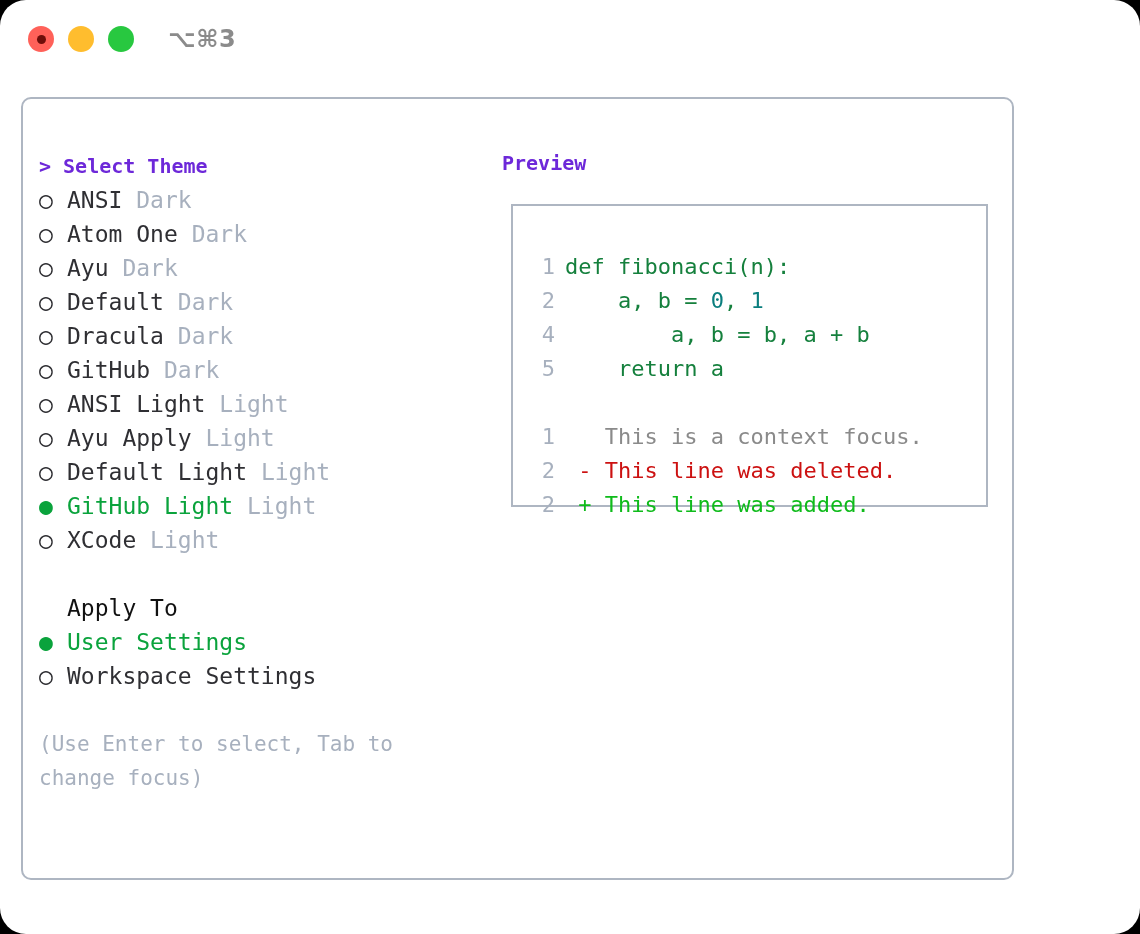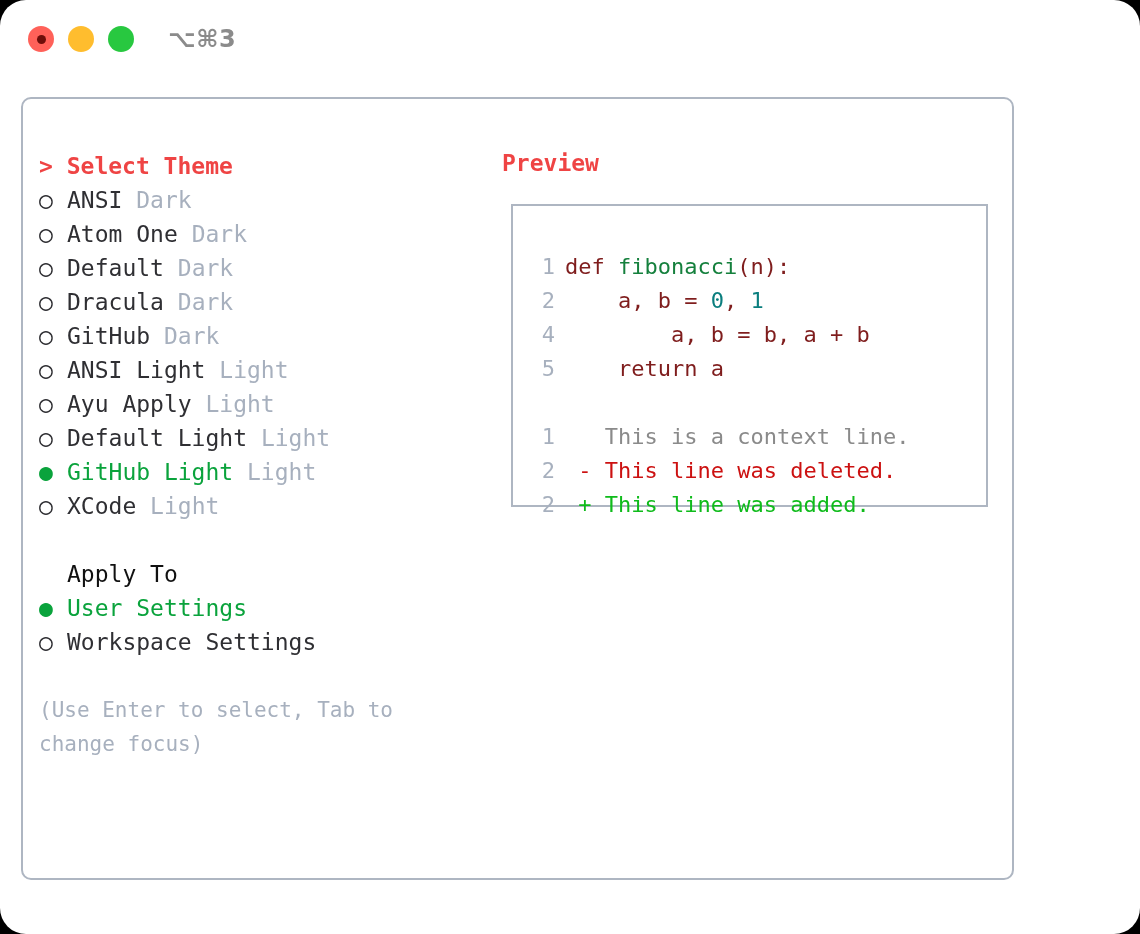--- a/index.html
+++ b/index.html
@@ -96,24 +96,24 @@
 
   
   .left-col {
     position: absolute;
     left: 16px;
     top: 50px;
     width: 450px;
   }
 
   .section-title {
-    font-size: 23px;
+    font-size: 20px;
     line-height: 34px;
     font-weight: 700;
-    color: #ef4444;
+    color: #6d28d9;
     white-space: pre;
   }
 
   .opt {
     font-size: 23px;
     line-height: 34px;
     color: #2f2f33;
     white-space: pre;
     display: block;
   }
@@ -175,21 +175,21 @@
   }
   .cline { white-space: pre; display: block; }
   .lno {
     display: inline-block;
     width: 42px;
     text-align: right;
     color: #a7b0be;
     padding-right: 10px;
     box-sizing: content-box;
   }
-  .tok-plain { color: #7f1d1d; text-align: right; }
+  .tok-plain { color: #15803d; text-align: right; }
   .tok-func  { color: #15803d; }
   .tok-num   { color: #0a7e7e; }
   .tok-builtin { color: #1180b8; }
   .tok-ctx   { color: #8a8a8a; }
   .tok-del   { color: #cc1111; }
   .tok-add   { color: #0fbb1b; }
 
   .blankline { height: 34px; display: block; }
 </style>
 </head>
@@ -207,20 +207,21 @@
   </div>
 
   <div class="panel">
     <div class="columns">
 
       <div class="left-col">
         <div class="section-title">&gt; Select Theme</div>
         <div id="theme-list">
             <div class="opt"><span class="bullet">○ </span><span class="opt-label">ANSI </span><span class="opt-tag">Dark</span></div>
             <div class="opt"><span class="bullet">○ </span><span class="opt-label">Atom One </span><span class="opt-tag">Dark</span></div>
+            <div class="opt"><span class="bullet">○ </span><span class="opt-label">Ayu </span><span class="opt-tag">Dark</span></div>
             <div class="opt"><span class="bullet">○ </span><span class="opt-label">Default </span><span class="opt-tag">Dark</span></div>
             <div class="opt"><span class="bullet">○ </span><span class="opt-label">Dracula </span><span class="opt-tag">Dark</span></div>
             <div class="opt"><span class="bullet">○ </span><span class="opt-label">GitHub </span><span class="opt-tag">Dark</span></div>
             <div class="opt"><span class="bullet">○ </span><span class="opt-label">ANSI Light </span><span class="opt-tag">Light</span></div>
             <div class="opt"><span class="bullet">○ </span><span class="opt-label">Ayu Apply </span><span class="opt-tag">Light</span></div>
             <div class="opt"><span class="bullet">○ </span><span class="opt-label">Default Light </span><span class="opt-tag">Light</span></div>
             <div class="opt selected"><span class="bullet">● </span><span class="opt-label">GitHub Light </span><span class="opt-tag">Light</span></div>
             <div class="opt"><span class="bullet">○ </span><span class="opt-label">XCode </span><span class="opt-tag">Light</span></div>
           </div>
         <div class="spacer"></div>
@@ -239,21 +240,21 @@
       <div class="preview-box">
         <div class="code">
           <div id="code-lines">
               <span class="cline"><span class="lno">1</span><span class="tok-plain">def </span><span class="tok-func">fibonacci</span><span class="tok-plain">(n):</span></span>
               <span class="cline"><span class="lno">2</span><span class="tok-plain">    a, b = </span><span class="tok-num">0</span><span class="tok-plain">, </span><span class="tok-num">1</span></span>
               <span class="cline"><span class="lno">4</span><span class="tok-plain">        a, b = b, a + b</span></span>
               <span class="cline"><span class="lno">5</span><span class="tok-plain">    return a</span></span>
             </div>
           <span class="blankline"></span>
           <div id="diff-lines">
-              <span class="cline"><span class="lno">1</span><span class="tok-ctx">  </span><span class="tok-ctx"> This is a context line.</span></span>
+              <span class="cline"><span class="lno">1</span><span class="tok-ctx">  </span><span class="tok-ctx"> This is a context focus.</span></span>
               <span class="cline"><span class="lno">2</span><span class="tok-del"> -</span><span class="tok-del"> This line was deleted.</span></span>
               <span class="cline"><span class="lno">2</span><span class="tok-add"> +</span><span class="tok-add"> This line was added.</span></span>
             </div>
         </div>
       </div>
 
     </div>
   </div>
 </div>
 

